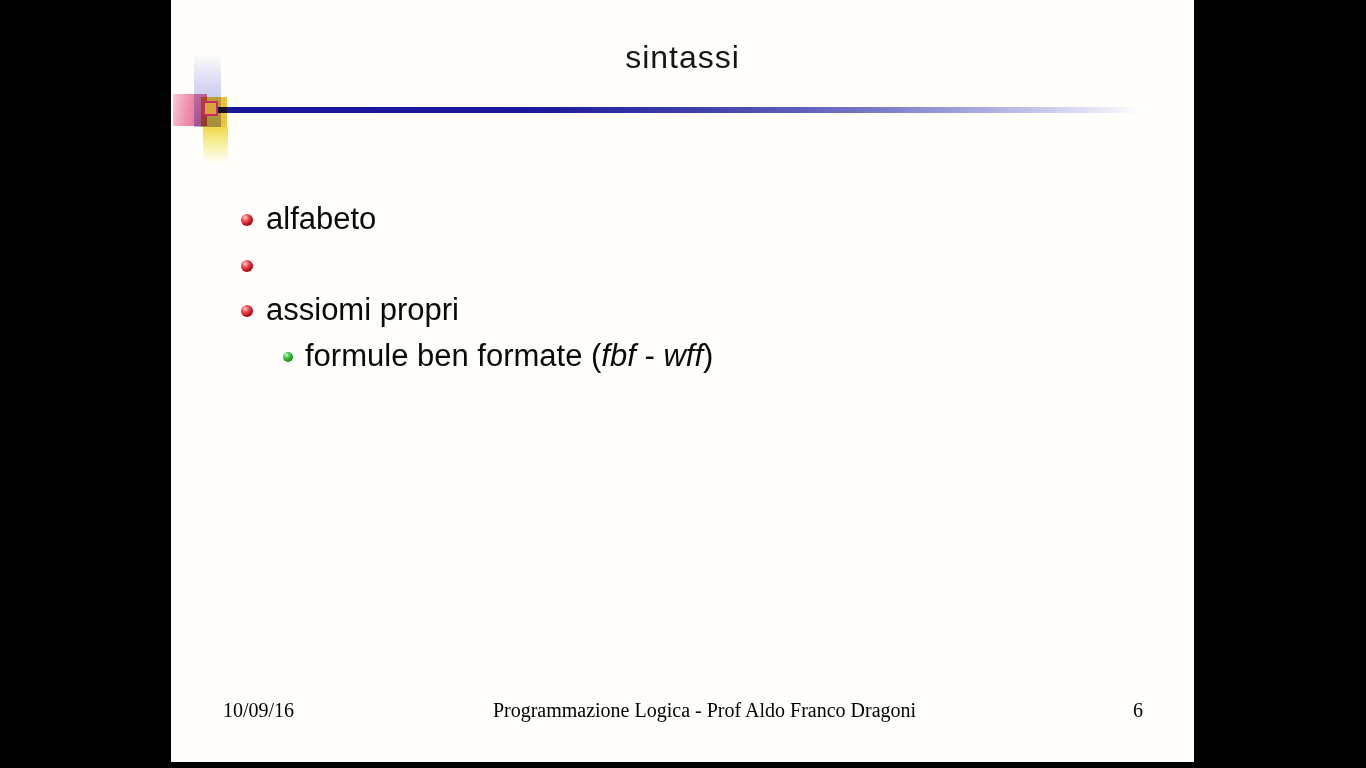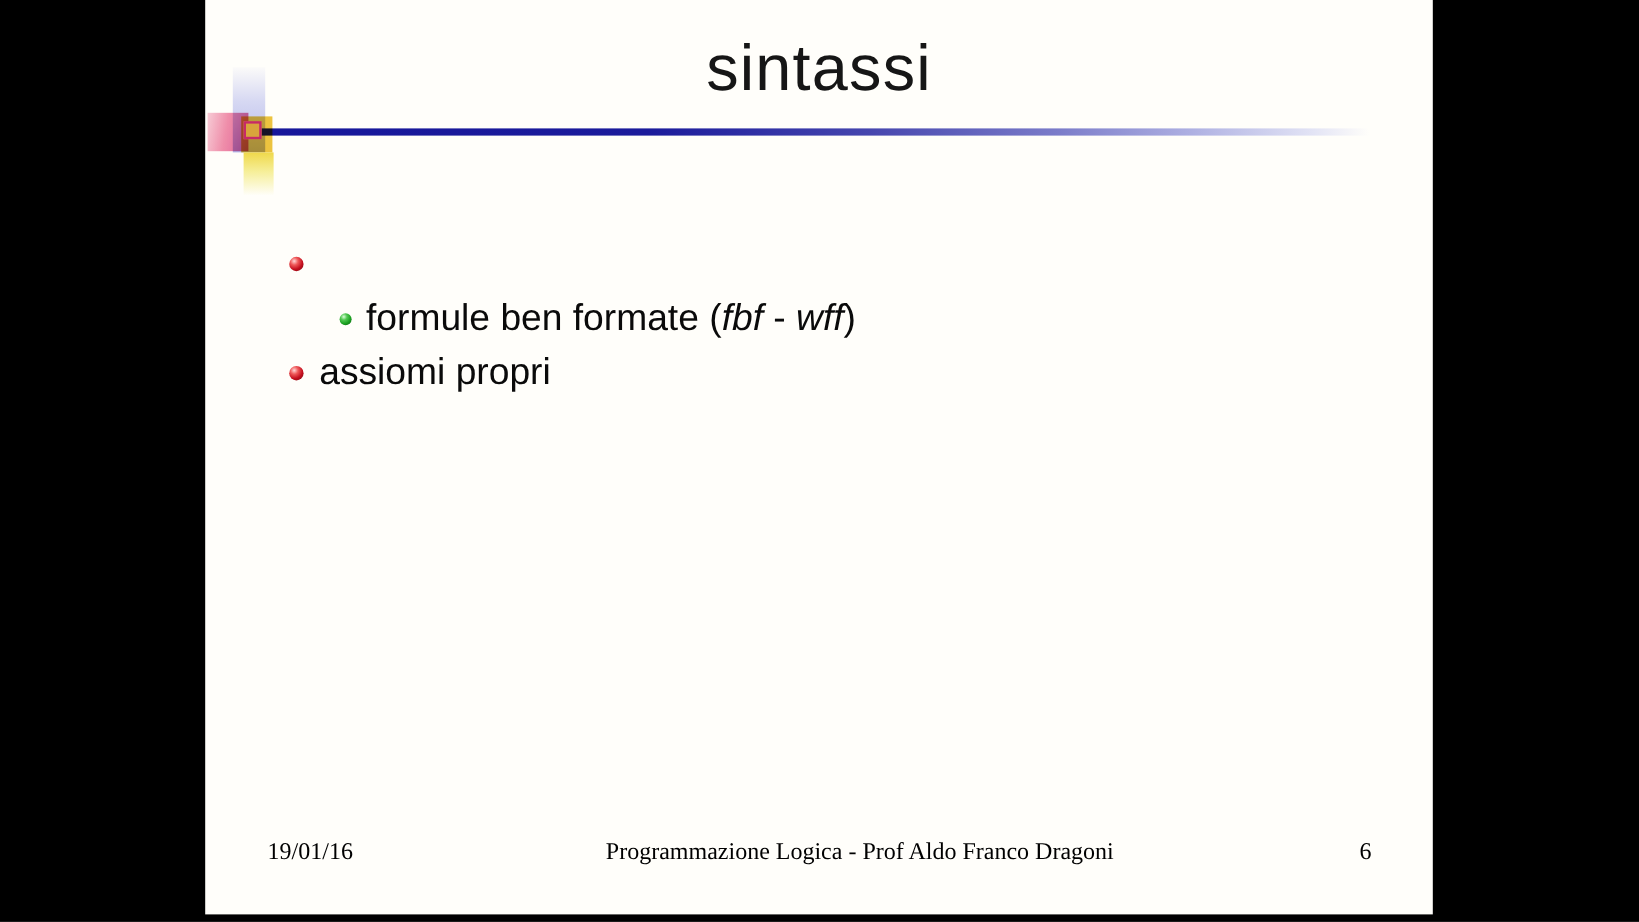--- a/index.html
+++ b/index.html
@@ -30,21 +30,21 @@
   
   .title {
     position: absolute;
     top: 30px;
     left: 0;
     width: 100%;
     margin: 0;
     text-align: center;
     font-family: "Liberation Sans", sans-serif;
     font-weight: 400;
-    font-size: 54px;
+    font-size: 32px;
     letter-spacing: 1px;
     color: #161616;
     line-height: 54px;
   }
 
   
   .deco-lavender {
     position: absolute;
     left: 23px;
     top: 56px;
@@ -150,58 +150,62 @@
   .footer {
     position: absolute;
     top: 699px;
     left: 0;
     width: 100%;
     font-family: "Liberation Serif", serif;
     font-size: 20px;
     color: #000000;
   }
   .footer-date   { position: absolute; left: 52px; top: 0; }
-  .footer-center { position: absolute; left: 12px; top: 0; width: 100%; text-align: center; padding-left: 22px; }
+  .footer-center { position: absolute; left: 0; top: 0; width: 100%; text-align: center; padding-left: 22px; }
   .footer-page   { position: absolute; right: 51px; top: 0; }
 </style>
 </head>
 <body>
 
 <div class="stage">
   <div class="slide">
 
     <h1 class="title">sintassi</h1>
 
     <div class="deco-lavender"></div>
     <div class="rule-line"></div>
     <div class="deco-pink"></div>
     <div class="deco-yellow"></div>
     <div class="deco-yellow-tail"></div>
     <div class="deco-crimson"></div>
 
     <div class="list">
 
-
       <div class="row l1">
         <span class="bullet"></span>
+        <span><span>alfabeto</span></span>
+      </div>
+
+      <div class="row l1">
+        <span class="bullet"></span>
+      </div>
+
+      <div class="row l1">
+        <span class="bullet"></span>
+        <span><span>assiomi propri</span></span>
       </div>
 
       <div class="row l2">
         <span class="bullet"></span>
         <span><span>formule ben formate (</span><span class="it">fbf</span><span> - </span><span class="it">wff</span><span>)</span></span>
       </div>
 
-      <div class="row l1">
-        <span class="bullet"></span>
-        <span><span>assiomi propri</span></span>
-      </div>
-
 
     </div>
 
     <div class="footer">
-      <span class="footer-date">19/01/16</span>
+      <span class="footer-date">10/09/16</span>
       <span class="footer-center">Programmazione Logica - Prof Aldo Franco Dragoni</span>
       <span class="footer-page">6</span>
     </div>
 
   </div>
 </div>
 
 </body></html>

